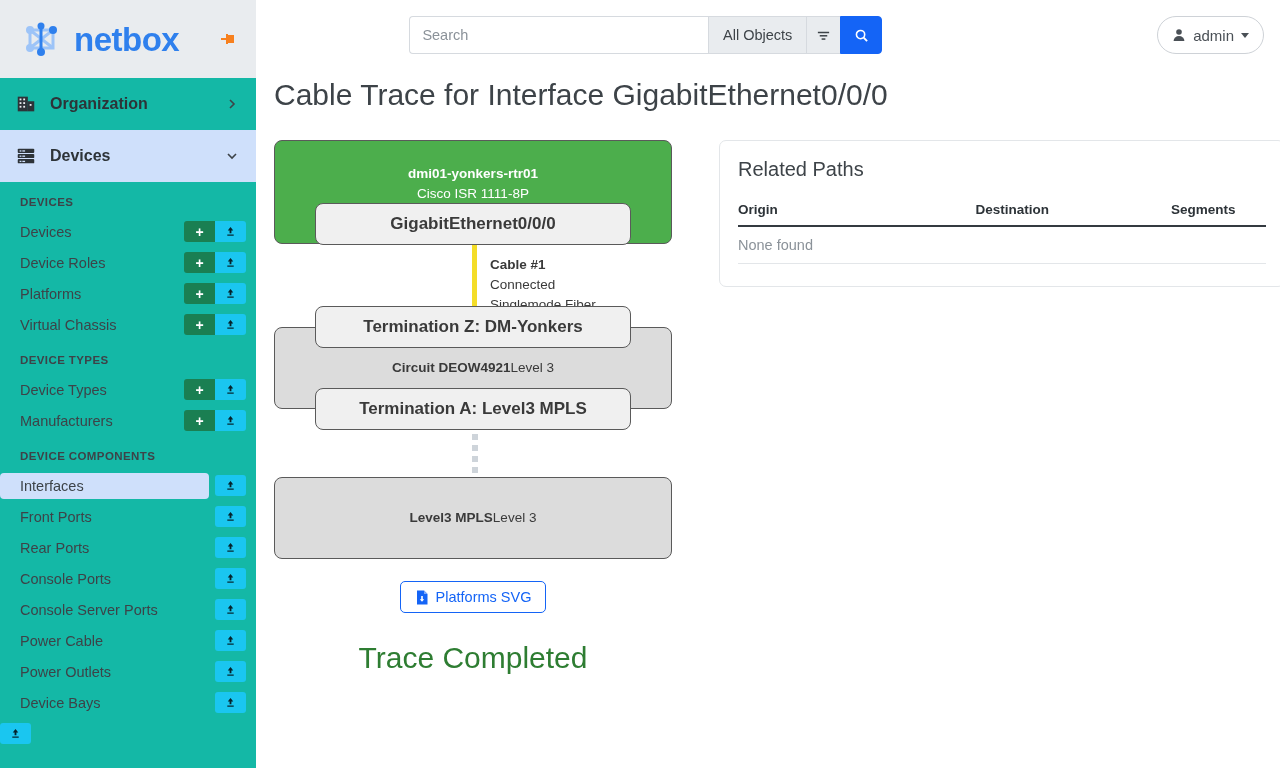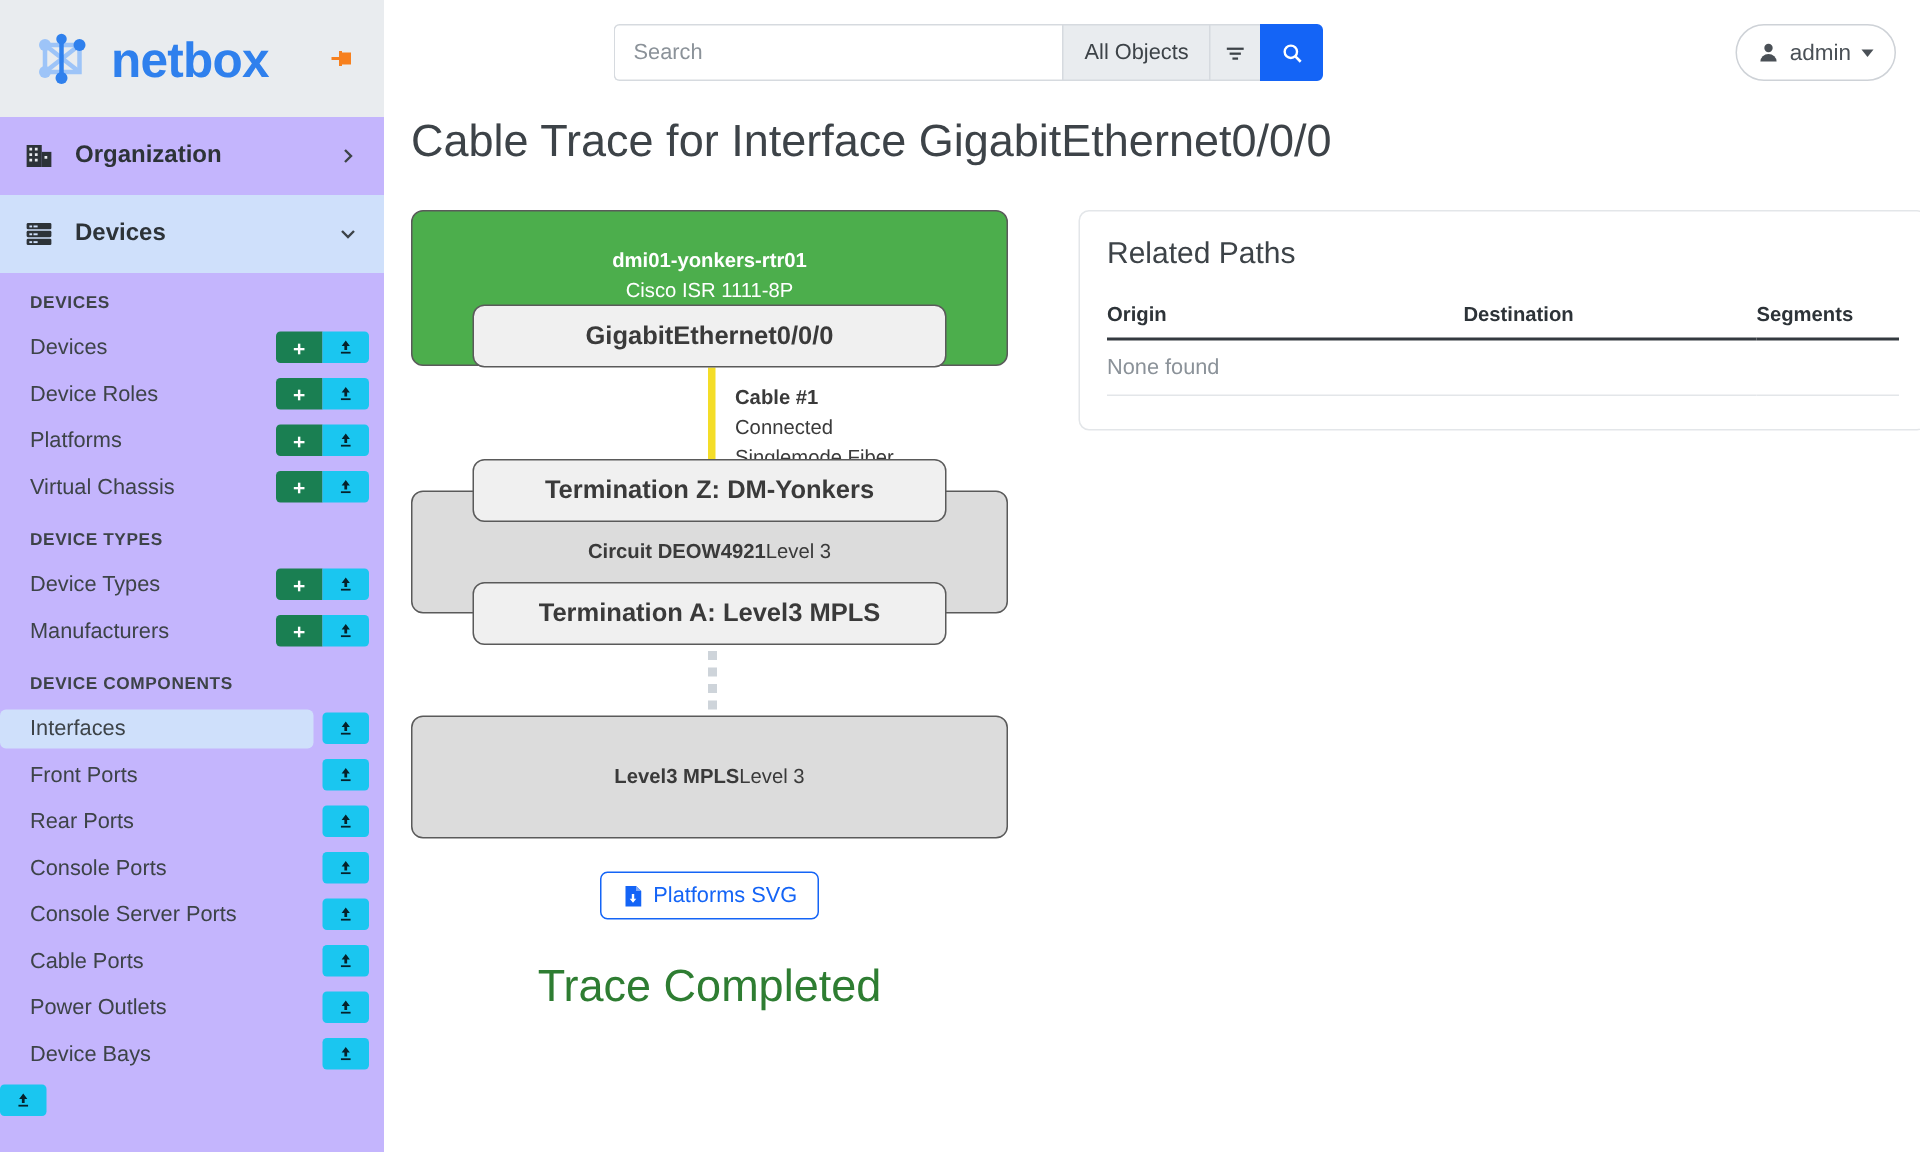--- a/index.html
+++ b/index.html
@@ -7,21 +7,21 @@
     width: 1280px; height: 768px;
     font-family: "Liberation Sans", sans-serif;
     background: #ffffff;
     overflow: hidden;
   }
   .app { display: flex; width: 1280px; height: 768px; }
 
   
   .sidebar {
     width: 256px; height: 768px;
-    background: #c4b5fd;
+    background: #14b8a6;
     flex: 0 0 256px;
     overflow: hidden;
     position: relative;
   }
   .sb-header {
     height: 78px;
     display: flex; align-items: center;
     padding: 0 18px 0 20px;
     background: #e9ecef;
   }
@@ -445,21 +445,21 @@
       <div class="btn-group">
         <div class="mini-btn imp only">
           <svg viewBox="0 0 12 12">
               <path d="M6 1 L9 5 H7 V8 H5 V5 H3 Z" fill="#05222b"></path>
               <rect x="2.5" y="9.3" width="7" height="1.3" fill="#05222b"></rect>
             </svg>
         </div>
       </div>
     </div>
     <div class="sb-row">
-      <div class="sb-link">Cable Ports</div>
+      <div class="sb-link">Power Cable</div>
       <div class="btn-group">
         <div class="mini-btn imp only">
           <svg viewBox="0 0 12 12">
               <path d="M6 1 L9 5 H7 V8 H5 V5 H3 Z" fill="#05222b"></path>
               <rect x="2.5" y="9.3" width="7" height="1.3" fill="#05222b"></rect>
             </svg>
         </div>
       </div>
     </div>
     <div class="sb-row">

